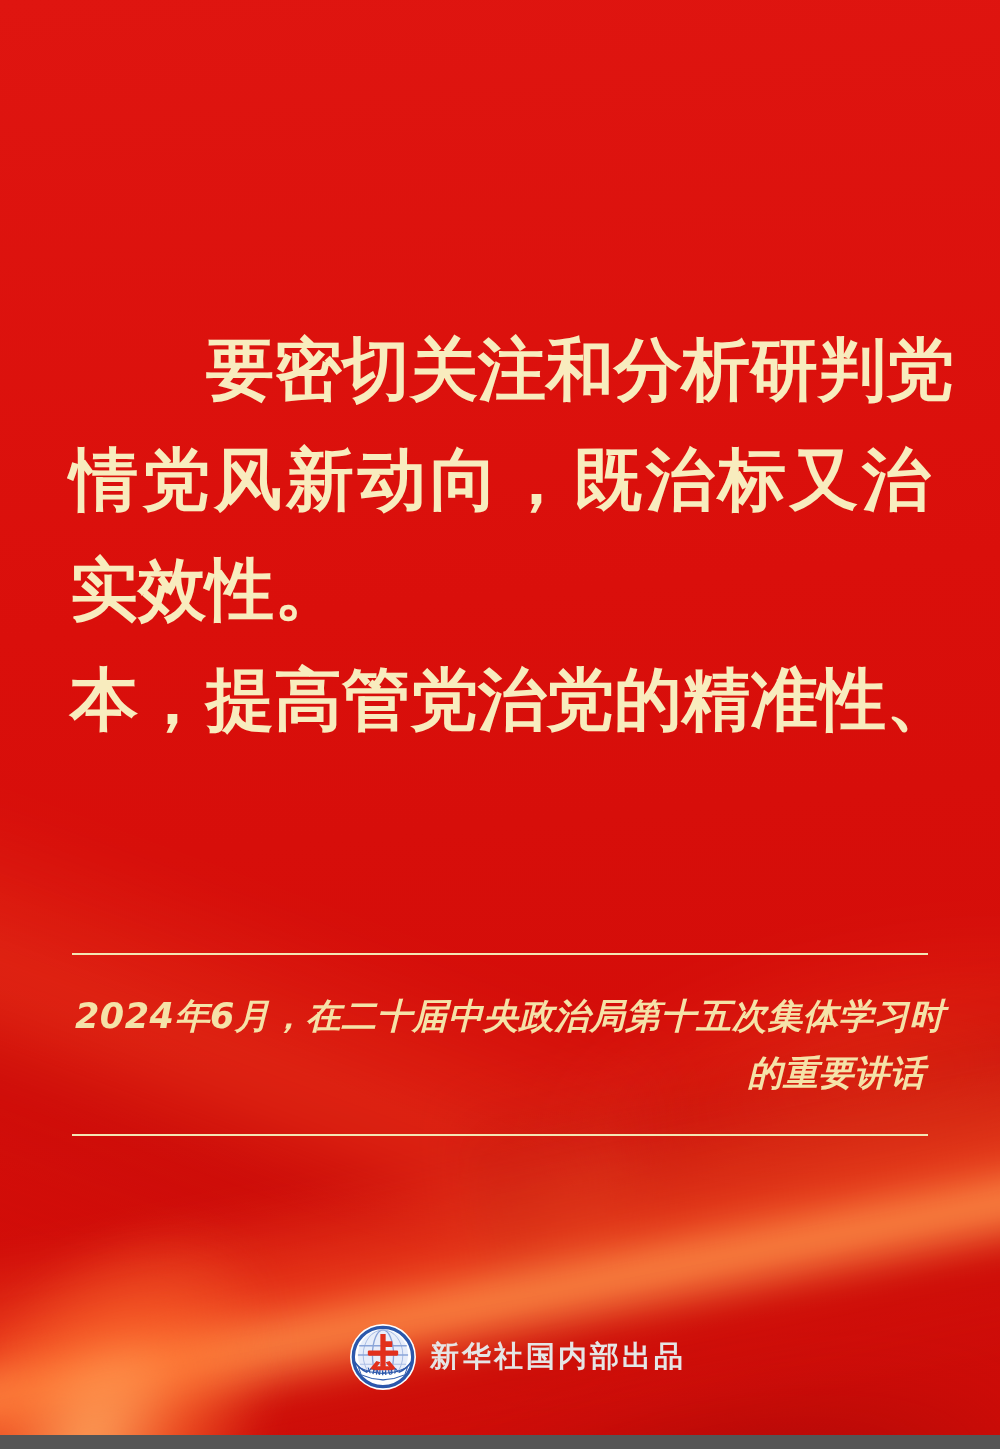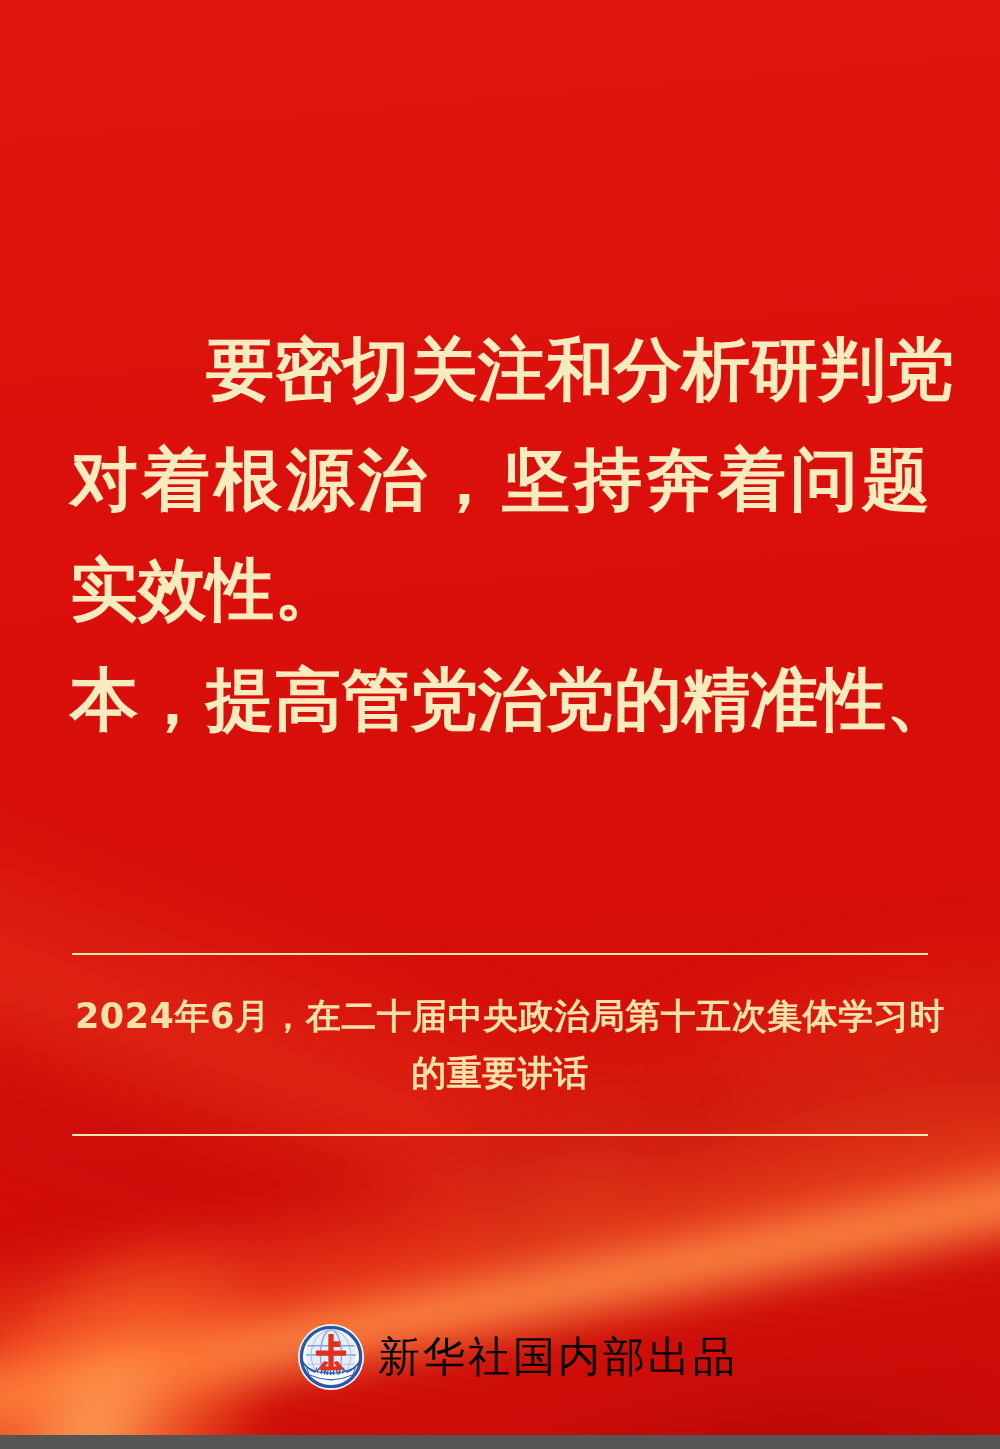--- a/index.html
+++ b/index.html
@@ -67,54 +67,55 @@
   
   .sep{position:absolute;left:72px;right:72px;height:2px;background:#f3e6b4;}
   .sep.top{top:953px;}
   .sep.bottom{top:1134px;}
   .attribution{
     position:absolute;left:75px;right:75px;top:988px;
     color:#f5e2a8;
     font-weight:bold;
     font-size:35px;line-height:57px;
     letter-spacing:.5px;
+    font-style:italic;
   }
   .attr-line.first{text-align:justify;text-align-last:justify;white-space:nowrap;}
-  .attr-line.second{text-align:center;}
+  .attr-line.second{text-align:right;}
   
   .footer{
     position:absolute;left:0;right:0;top:1322px;height:70px;
     display:flex;align-items:center;justify-content:center;gap:14px;
     transform:translateX(18px);
   }
   .logo{width:66px;height:66px;flex:0 0 auto;}
   .producer{
-    color:#000000;
-    font-size:42px;
+    color:#e5e5e5;
+    font-size:29px;
     letter-spacing:3px;
-    font-weight:normal;
+    font-weight:bold;
     white-space:nowrap;
   }
 </style>
 </head>
 <body>
 
 <div class="poster">
 
   <div class="bg"></div>
   <div class="silk sheen-top-right"></div>
   <div class="silk sheen-attr"></div>
   <div class="silk shadow-above-ridge"></div>
   <div class="silk ridge-main"></div>
   <div class="silk glow-bottom-left"></div>
   <div class="silk shadow-bottom"></div>
 
   <div class="quote">
     <div class="quote-line first">要密切关注和分析研判党</div>
-    <div class="quote-line">对着根源治，坚持奔着问题</div>
+    <div class="quote-line">情党风新动向，既治标又治</div>
     <div class="quote-line last">实效性。</div>
     <div class="quote-line">本，提高管党治党的精准性、</div>
   </div>
 
   <div class="sep top"></div>
   <div class="attribution">
     <div class="attr-line first">2024年6月，在二十届中央政治局第十五次集体学习时</div>
     <div class="attr-line second">的重要讲话</div>
   </div>
   <div class="sep bottom"></div>

